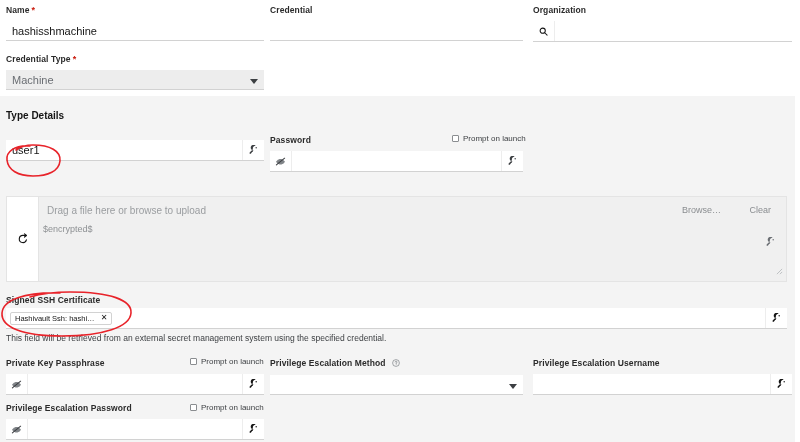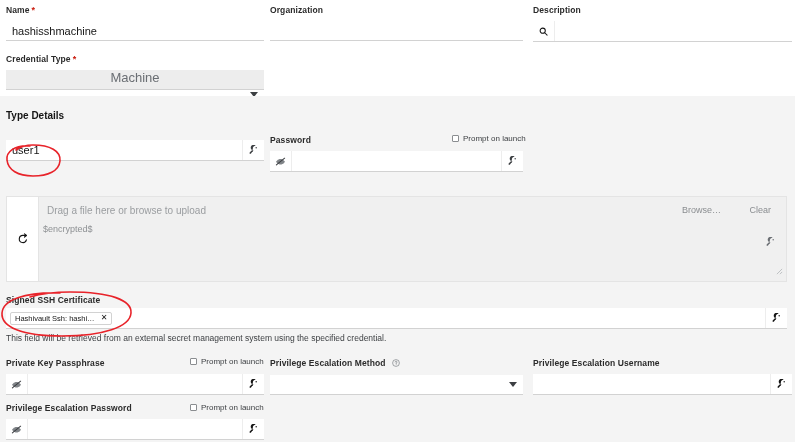--- a/index.html
+++ b/index.html
@@ -53,25 +53,24 @@
   .iconbtn.left { border-left: 0; border-right: 1px solid #ededed; }
   .iconbtn svg { display:block; }
 
   .selbox {
     height: 20px;
     border: 0;
     border-bottom: 1px solid #d2d2d2;
     background: #ffffff;
     display: flex; align-items: center;
     padding: 0 6px;
-    font-size: 13px;
+    font-size: 11px;
     color: #151515;
     cursor: pointer;
     position: relative;
-    flex-direction: column;
   }
   .selbox.disabled { background: #ededed; color: #6a6e73; cursor: not-allowed; }
   .selbox .caret { margin-left: auto; }
 
   .chk-wrap { display: inline-flex; align-items: center; gap: 4px; cursor: pointer; }
   .chk {
     width: 7px; height: 7px;
     border: 1px solid #8a8d90;
     background: #fff;
     display: inline-block;
@@ -124,26 +123,26 @@
 <body>
 
 <div class="page">
 
   <div style="position:absolute; left:6px; top:5px; width:258px;">
     <div class="lbl"><span>Name</span><span class="req">*</span></div>
     <input class="inp" style="margin-top: 5px;" value="hashisshmachine" placeholder="">
   </div>
 
   <div style="position:absolute; left:270px; top:5px; width:253px;">
+    <div class="lbl">Credential</div>
+    <input class="inp" style="margin-top: 5px;" value="">
+  </div>
+
+  <div style="position:absolute; left:533px; top:5px; width:259px;">
     <div class="lbl">Organization</div>
-    <input class="inp" style="margin-top: 5px;" value="">
-  </div>
-
-  <div style="position:absolute; left:533px; top:5px; width:259px;">
-    <div class="lbl">Description</div>
     <div class="fieldrow" style="margin-top:5px;">
       <button class="iconbtn left" title="search">
         <svg width="9" height="9" viewBox="0 0 16 16" fill="none" stroke="#151515" stroke-width="1.8">
           <circle cx="6.6" cy="6.6" r="4.6"></circle>
             <line x1="10.2" y1="10.2" x2="14.4" y2="14.4" stroke-linecap="round"></line>
         </svg>
       </button>
       <input class="inp" value="" style="">
     </div>
   </div>

